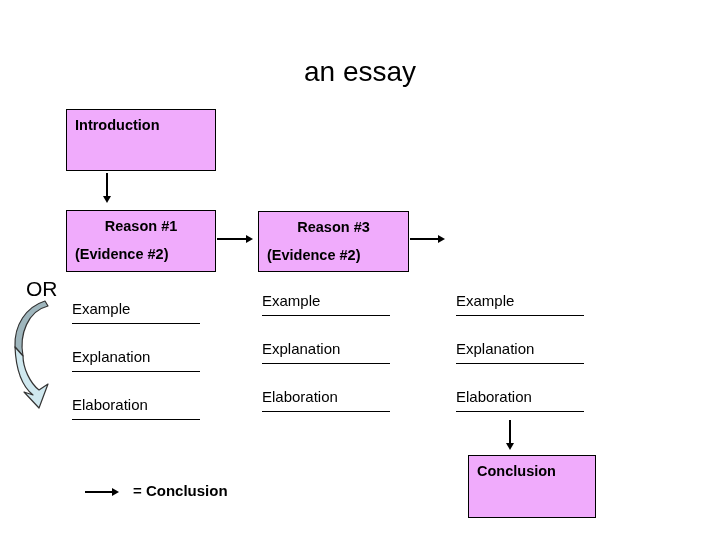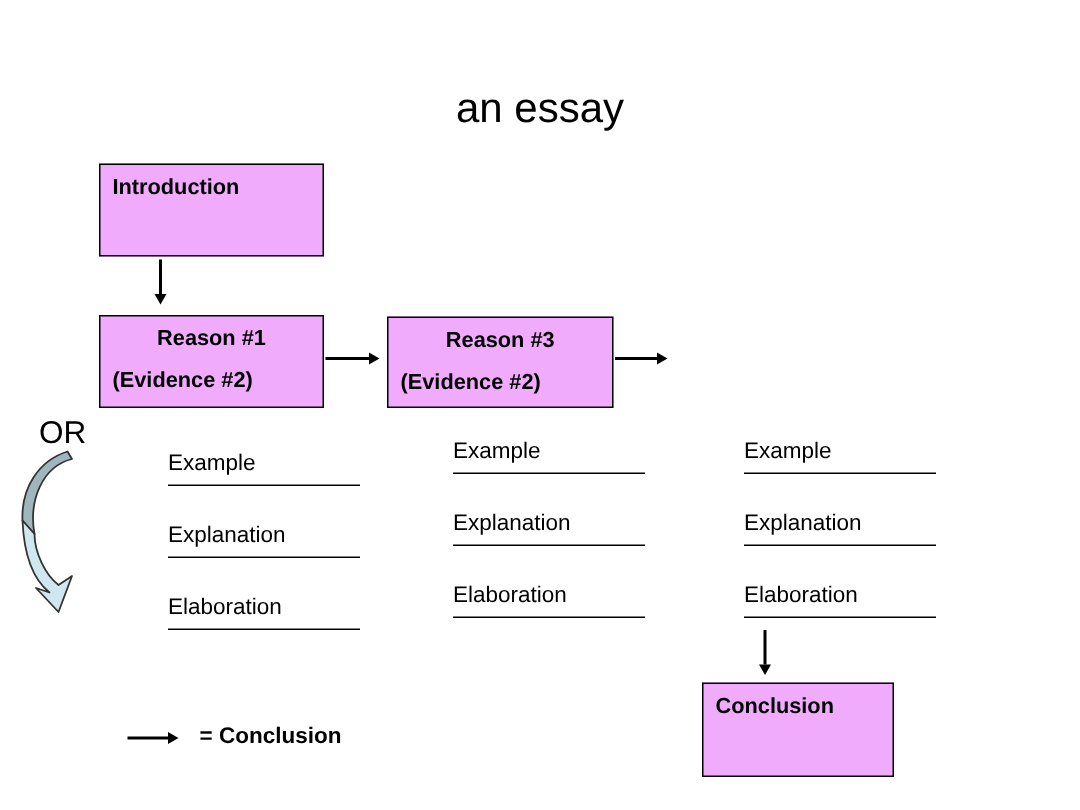--- a/index.html
+++ b/index.html
@@ -38,21 +38,21 @@
   .arrow-intro-r1{left:106px;top:173px;height:23px;}
   .arrow-r1-r2{left:217px;top:238px;width:29px;}
   .arrow-r2-r3{left:410px;top:238px;width:28px;}
   .arrow-elab-conclusion{left:509px;top:420px;height:23px;}
   .arrow-legend{left:85px;top:491px;width:27px;}
 
   .or-label{position:absolute;left:26px;top:279px;font-size:21px;line-height:19px;}
 
   .curved-arrow{position:absolute;left:10px;top:297px;width:46px;height:112px;}
 
-  .flee-col{position:absolute;width:128px;margin-left:40px;}
+  .flee-col{position:absolute;width:128px;}
   .col-1{left:72px;top:300px;}
   .col-2{left:262px;top:292px;}
   .col-3{left:456px;top:292px;}
   .flee-item{
     border-bottom:1.5px solid #000;padding-bottom:6px;margin-bottom:24px;
     font-size:15px;line-height:17px;font-weight:400;
   }
   .legend-label{position:absolute;left:133px;top:482px;font-size:15px;font-weight:bold;}
 </style>
 </head>

